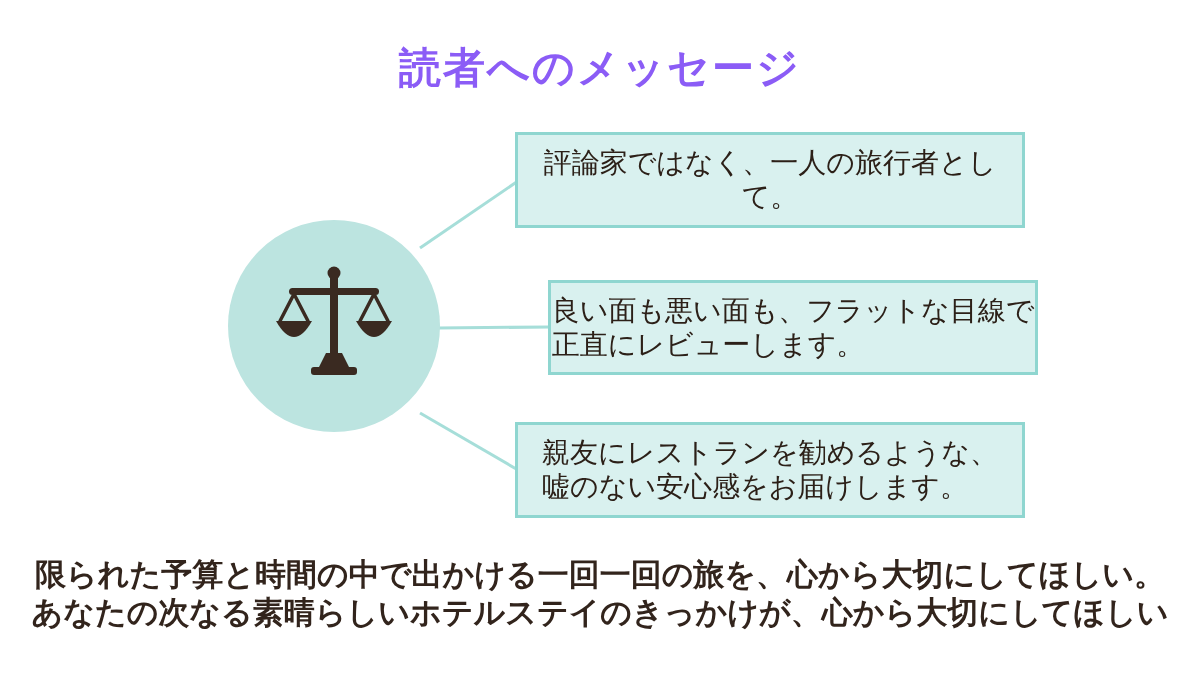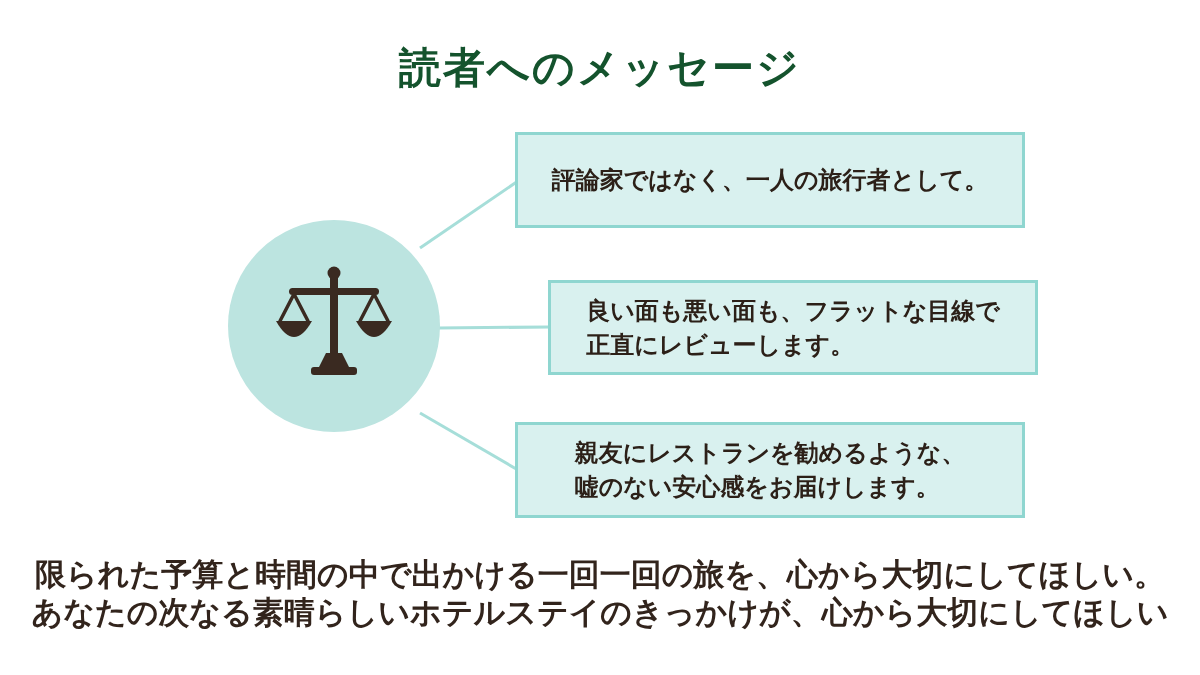--- a/index.html
+++ b/index.html
@@ -17,21 +17,21 @@
   }
   .title {
     position: absolute;
     top: 40px;
     left: 0;
     width: 100%;
     text-align: center;
     font-size: 42px;
     font-weight: 800;
     letter-spacing: 2px;
-    color: #14532d;
+    color: #8b5cf6;
   }
   .connectors {
     position: absolute;
     top: 0;
     left: 0;
     width: 1200px;
     height: 675px;
     pointer-events: none;
   }
   .scale-circle {
@@ -48,22 +48,22 @@
   }
   .scale-circle svg { width: 130px; height: 130px; }
   .msg-box {
     position: absolute;
     background: #d9f1ef;
     border: 3px solid #8fd6d0;
     display: flex;
     flex-direction: column;
     align-items: center;
     justify-content: center;
-    font-size: 24px;
-    font-weight: 700;
+    font-size: 28px;
+    font-weight: 400;
     line-height: 34px;
     color: #2c2018;
   }
   .msg-box .inner { text-align: left; }
   .box-1 { left: 515px; top: 132px; width: 510px; height: 96px; }
   .box-1 .inner { text-align: center; }
   .box-2 { left: 548px; top: 280px; width: 490px; height: 95px; }
   .box-3 { left: 515px; top: 422px; width: 510px; height: 96px; }
   .footer {
     position: absolute;

